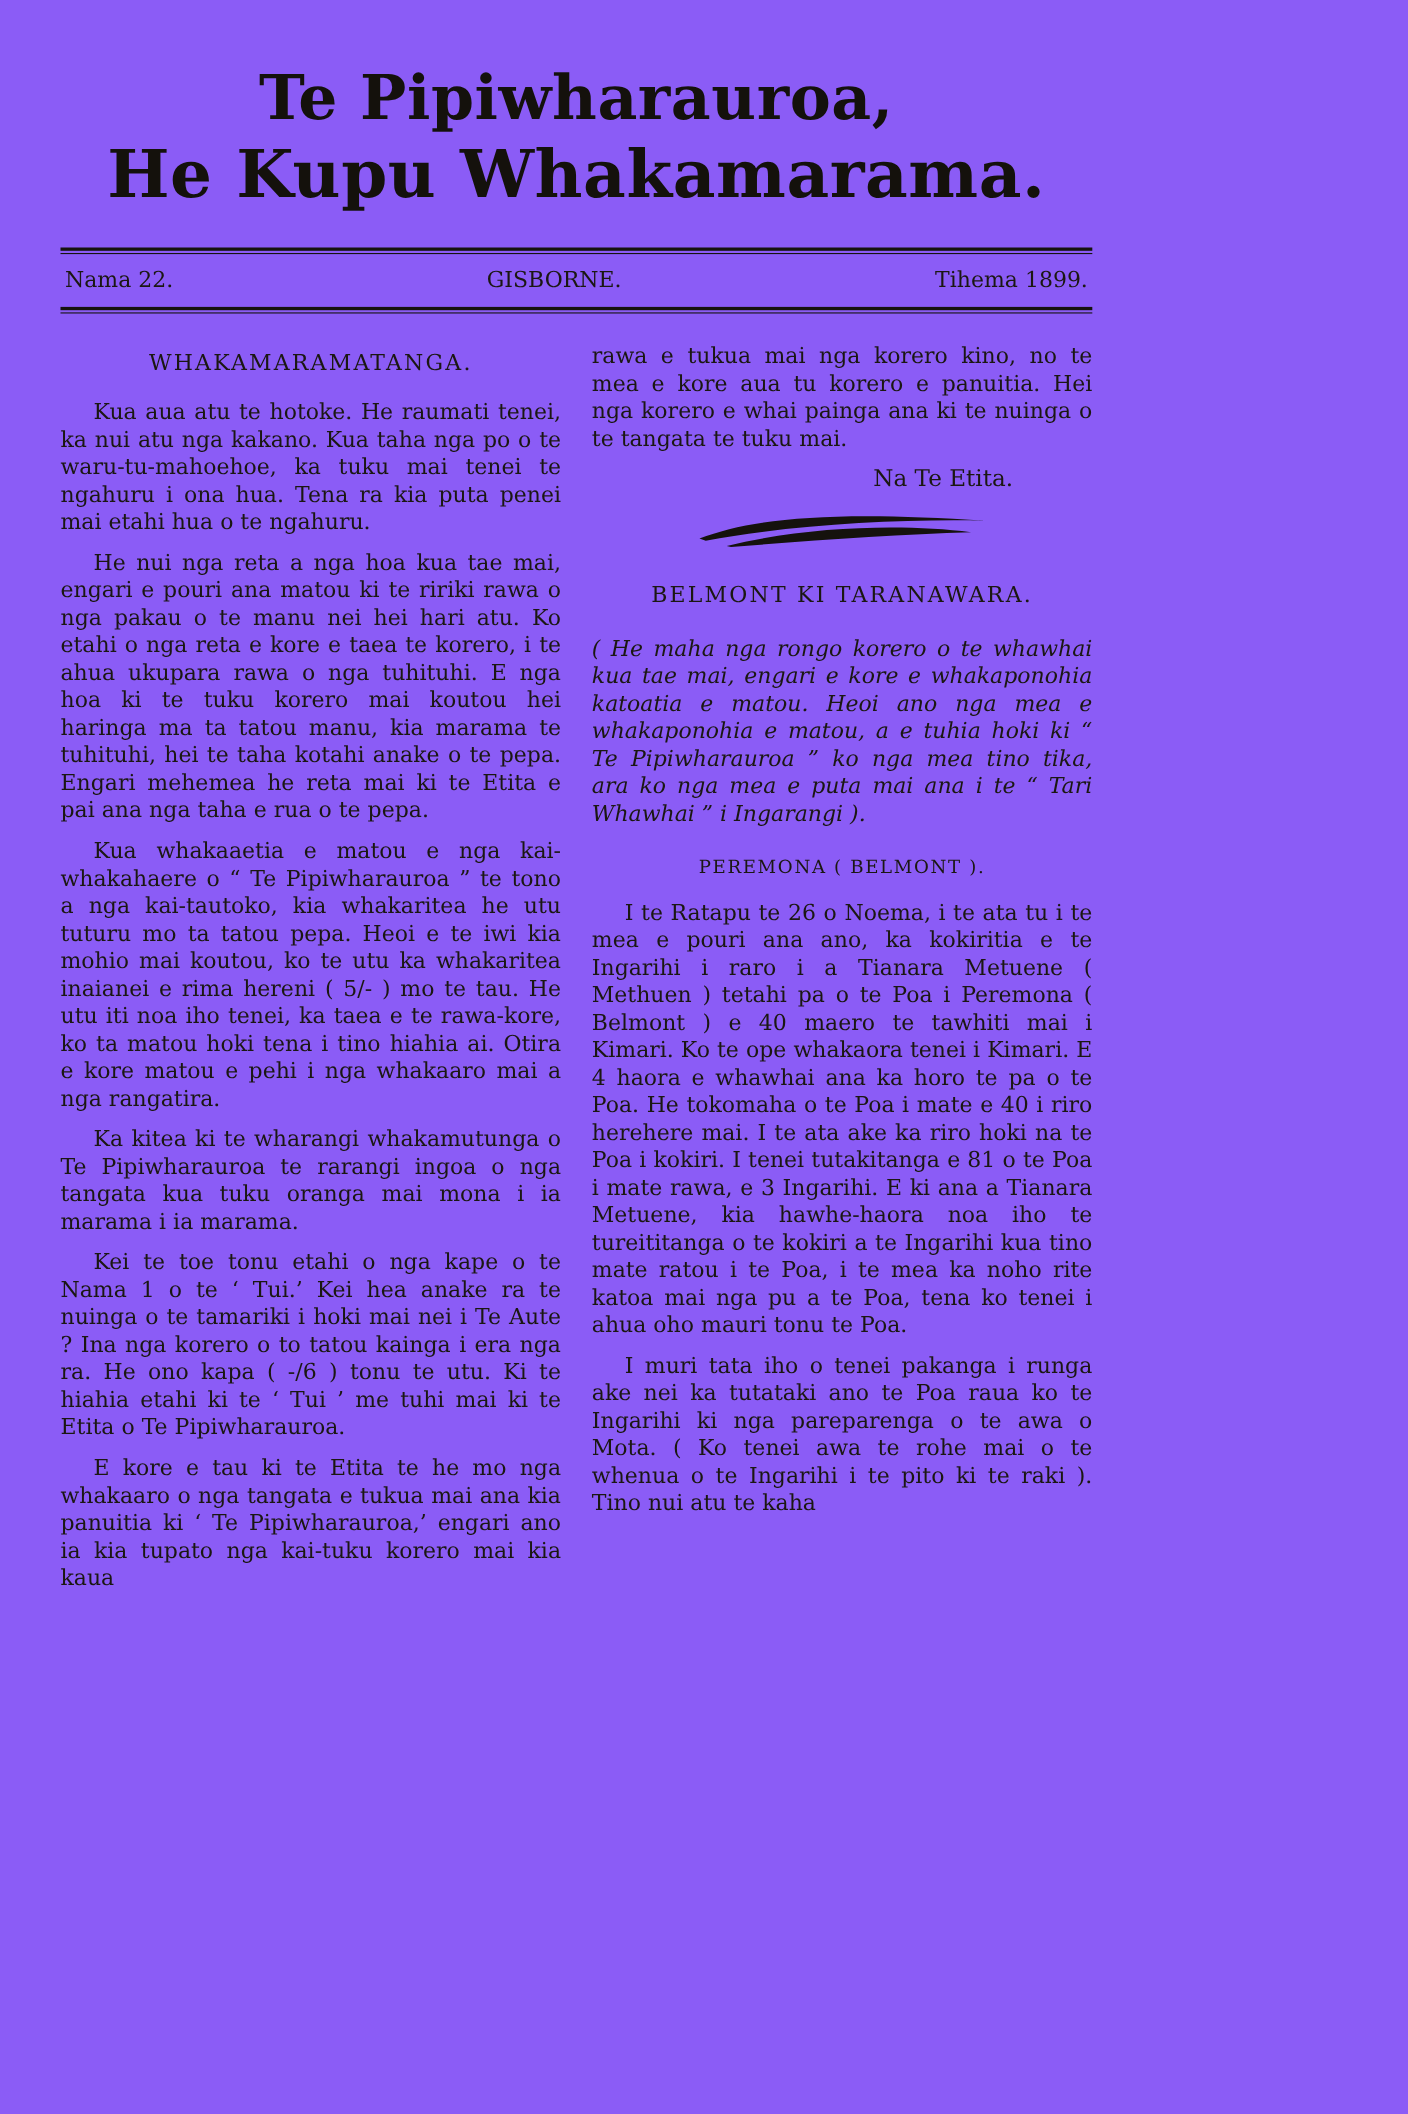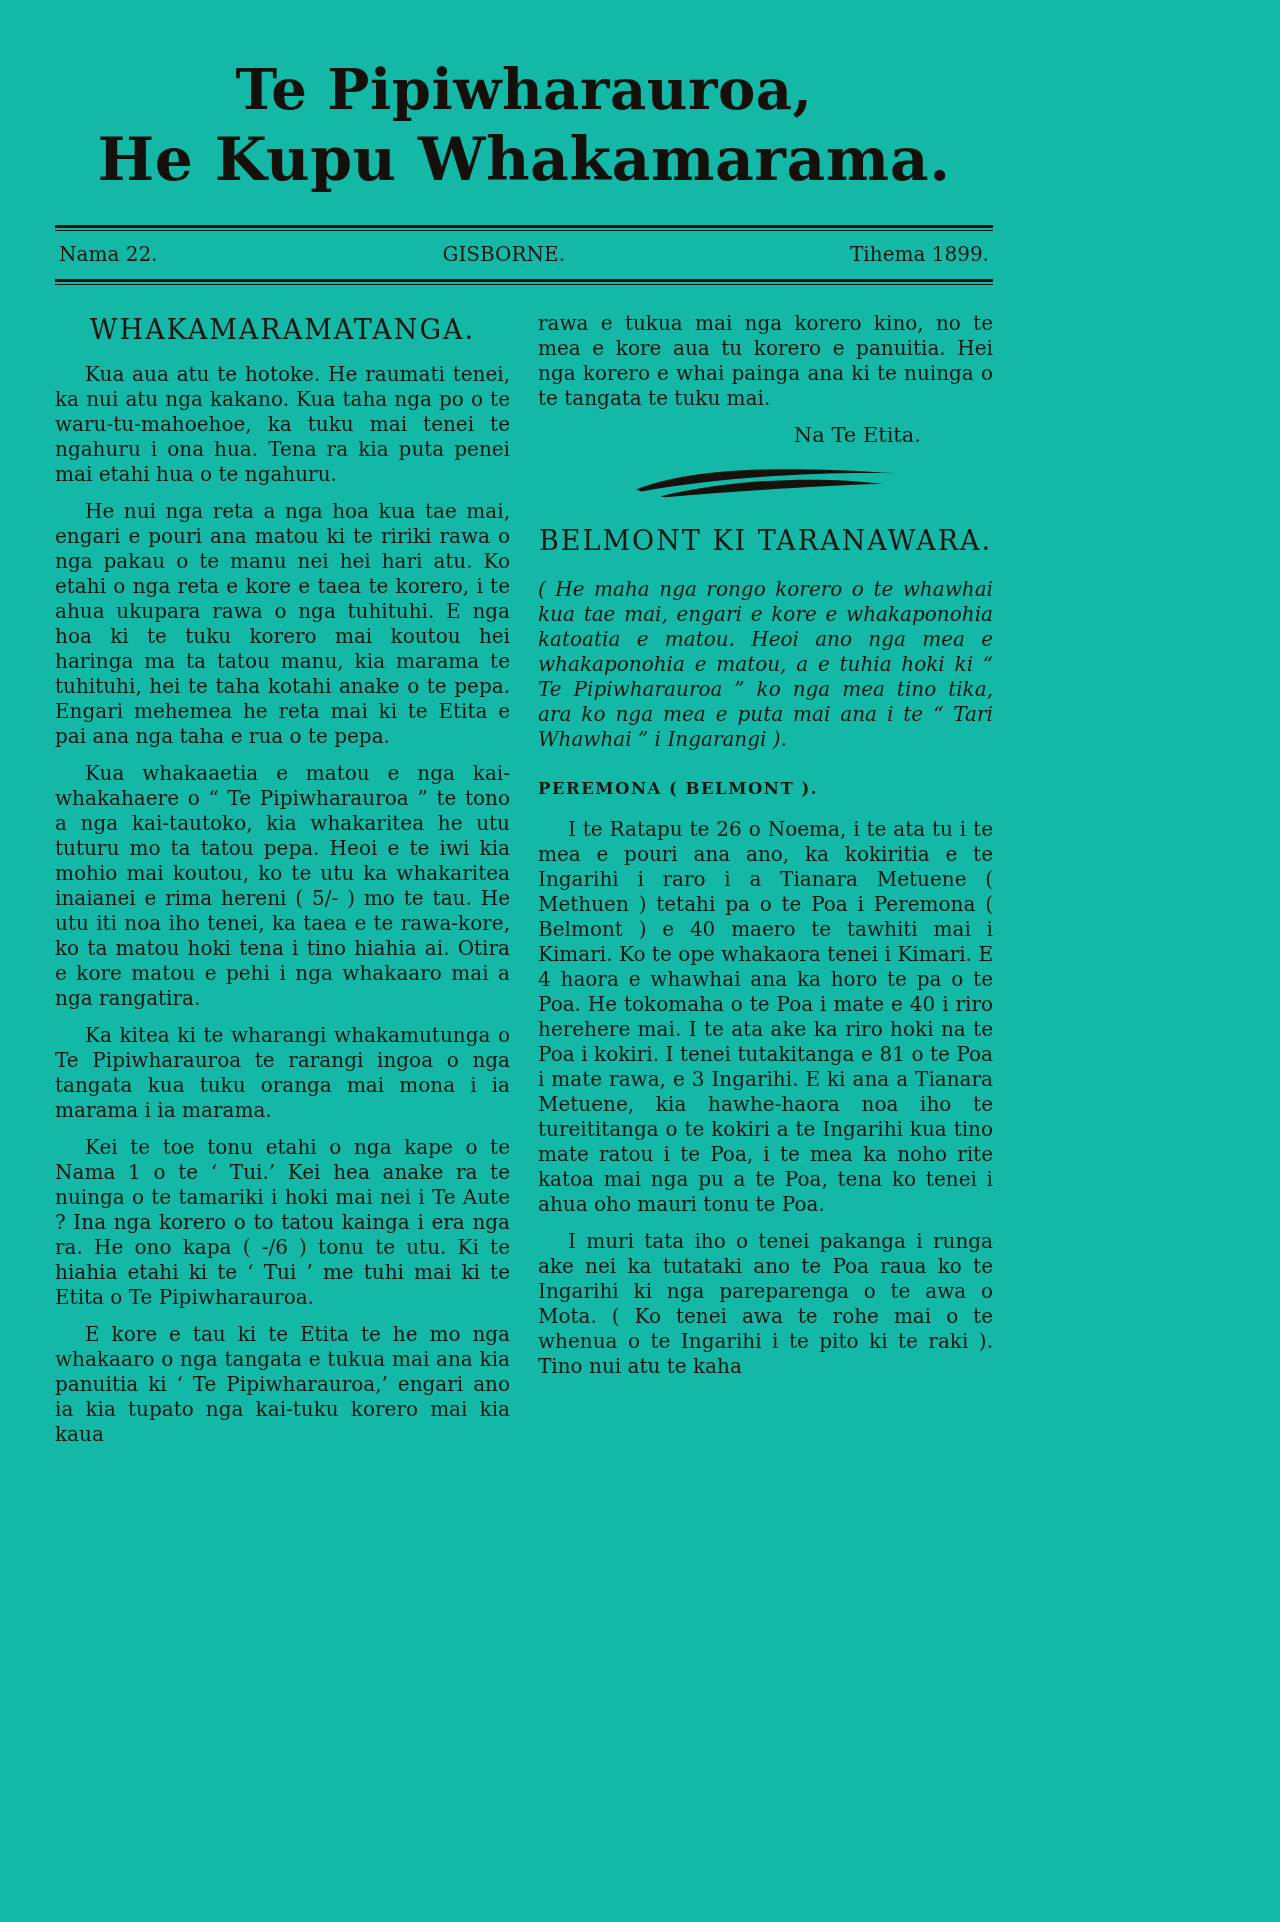--- a/index.html
+++ b/index.html
@@ -3,21 +3,21 @@
 <meta charset="utf-8">
 <style>
   * { box-sizing: border-box; }
   html, body { margin: 0; padding: 0; }
   body { background: #ffffff; }
 
   .page {
     position: relative;
     width: 1280px;
     height: 1922px;
-    background: #14b8a6;
+    background: #8b5cf6;
     color: #1b1712;
     font-family: "DejaVu Serif", "Liberation Serif", serif;
     overflow: hidden;
   }
   .content {
     width: 938px;
     margin-left: 55px;
     padding-top: 56px;
   }
 
@@ -48,21 +48,21 @@
   
   .columns { display: flex; gap: 28px; margin-top: 26px; }
   .col {
     width: 455px;
     font-size: 20px;
     line-height: 25px;
     text-align: justify;
   }
 
   .section-heading {
-    font-size: 27px;
+    font-size: 20px;
     font-weight: 400;
     text-align: center;
     letter-spacing: 2px;
     margin: 6px 0 20px;
   }
   .article-heading { margin: 24px 0 24px; }
 
   .col p { margin: 0 0 12px; text-indent: 30px; }
   p.no-indent { text-indent: 0; }
 
@@ -74,23 +74,23 @@
     font-size: 21px;
   }
 
   .flourish { text-align: center; margin: 16px 0 12px; }
   .flourish svg { width: 268px; height: 34px; }
 
   .intro { font-style: italic; }
 
   .subheading {
     font-size: 16.5px;
-    font-weight: 700;
+    font-weight: 400;
     letter-spacing: 1.5px;
-    text-align: left;
+    text-align: center;
     margin: 24px 0 16px;
   }
 </style>
 </head>
 <body>
 
 <div class="page">
   <div class="content">
 
     <header class="masthead">

